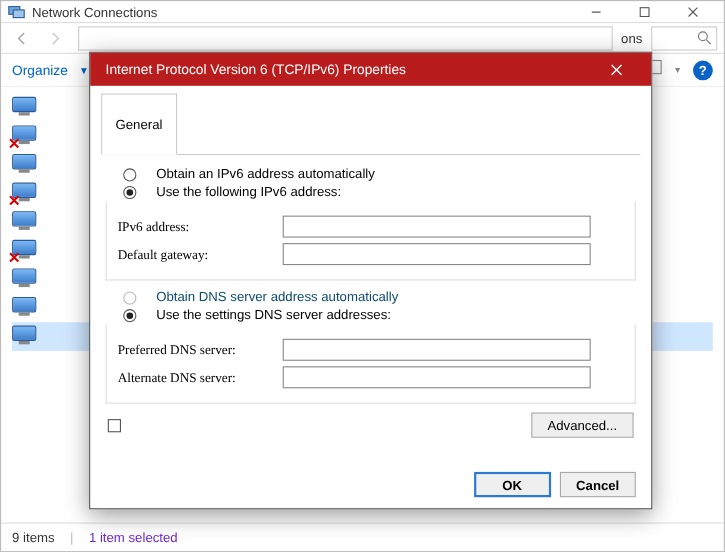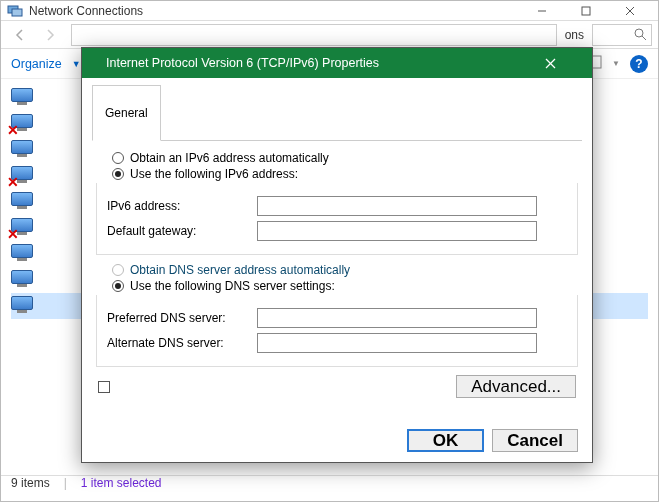--- a/index.html
+++ b/index.html
@@ -19,46 +19,46 @@
   .bg-toolbar { height: 30px; display:flex; align-items:center; padding:0 10px; gap:10px; border-bottom:1px solid #eee;}
   .organize { color:#0066cc; font-size:12.5px;}
   .helpicon { width:18px;height:18px;border-radius:50%;background:#0a63c7;color:#fff;font-weight:bold;display:flex;align-items:center;justify-content:center;font-size:12px;margin-left:auto;}
   .bg-body { position: relative; padding: 6px 10px; }
   .conn-row { display:flex; align-items:center; height:26px; gap:4px;}
   .conn-icon { width:24px;height:20px;position:relative;}
   .conn-mon { width:22px;height:14px;background:linear-gradient(#7ab8f5,#3e7dcb);border:1px solid #2a5a96;border-radius:2px;position:absolute;top:0;left:0;}
   .conn-base { width:10px;height:3px;background:#888;position:absolute;top:14px;left:6px;}
   .conn-x { position:absolute; left:-4px; top:8px; font-size:14px; color:#d80000; font-weight:bold;}
   .selrow { background:#cfe6ff; }
-  .bg-status { position:absolute; bottom:0; left:0; right:0; height:26px; border-top:1px solid #ddd; display:flex;align-items:flex-start;padding:0 10px;font-size:12px;color:#333;gap:14px;}
+  .bg-status { position:absolute; bottom:0; left:0; right:0; height:26px; border-top:1px solid #ddd; display:flex;align-items:center;padding:0 10px;font-size:12px;color:#333;gap:14px;}
   .bg-status .sep { color:#bbb;}
 
   
   .dlg { position:absolute; left:80px; top:46px; width:512px; height:416px; background:#fff; border:1px solid #555; box-shadow:0 5px 20px rgba(0,0,0,.4);}
-  .dlg-title { height:30px; background:#15803d; color:#fff; display:flex; align-items:center; padding:0 24px; font-size:12.5px;}
+  .dlg-title { height:30px; background:#b91c1c; color:#fff; display:flex; align-items:center; padding:0 14px; font-size:12.5px;}
   .dlg-title .tx { flex:1;}
   .dlg-close { width:36px;height:30px;display:flex;align-items:center;justify-content:center;cursor:default;}
   .dlg-body { padding:6px 10px 10px 10px;}
   .tabstrip { display:flex; border-bottom:1px solid #ccc; margin-bottom:10px;}
   .tab { padding:20px 12px; font-size:12px; border:1px solid #ccc; border-bottom:1px solid #fff; background:#fff; position:relative; top:1px;}
   .desc { font-size:11.5px; color:#222; line-height:1.35; margin:0 4px 10px 4px;}
-  .radio-row { display:flex; align-items:center; gap:6px; font-size:12px; margin:2px 0 2px 20px;}
+  .radio-row { display:flex; align-items:flex-end; gap:18px; font-size:12px; margin:2px 0 2px 20px;}
   .radio { width:12px;height:12px;border:1px solid #555;border-radius:50%;display:inline-flex;align-items:center;justify-content:center;}
   .radio.sel::after{content:"";width:6px;height:6px;background:#222;border-radius:50%;}
   .radio.dis { border-color:#bbb;}
   .lbl-dis { color:#0c4a6e;}
   .field-group { border:1px solid #ddd; border-top:none; margin:0px 4px 8px 4px; padding:8px 10px 8px 10px;}
   .field-row { display:flex; align-items:center; font-size:12px; margin:5px 0;}
-  .field-row label { width:150px;}
+  .field-row label { width:150px;font-family:Liberation Serif, serif;}
   .txtin { height:20px; border:1px solid #888;background:#fff;}
   .txtin.long { width:280px;}
   .txtin.short { width:44px;}
   .bottom-row { display:flex; align-items:center; margin:6px 6px 0 6px;}
   .chk { width:12px;height:12px;border:1px solid #555;margin-right:6px;display:inline-block;}
-  .btn { height:23px; padding:0 14px; font-size:17px; background:#efefef;border:1px solid #aaa;display:inline-flex;align-items:center;justify-content:center;}
+  .btn { height:23px; padding:0 14px; font-size:12px; background:#efefef;border:1px solid #aaa;display:inline-flex;align-items:center;justify-content:center;}
   .btn.primary { border:2px solid #2a7ad4; padding:0 24px;}
   .dlg-footer { position:absolute; bottom:10px; right:14px; display:flex; gap:8px;font-weight:bold;}
 </style>
 </head>
 <body>
 
 <div class="bg-window">
   <div class="bg-titlebar">
     <span class="bg-title-icon">
       <svg viewBox="0 0 16 16" width="16" height="16">
@@ -216,21 +216,21 @@
         <div class="txtin long"></div>
       </div>
     </div>
 
     <div class="radio-row">
       <span class="radio dis"></span>
       <span class="lbl-dis">Obtain DNS server address automatically</span>
     </div>
     <div class="radio-row">
       <span class="radio sel"></span>
-      <span>Use the following DNS server settings:</span>
+      <span>Use the settings DNS server addresses:</span>
     </div>
     <div class="field-group">
       <div class="field-row">
         <label>Preferred DNS server:</label>
         <div class="txtin long"></div>
       </div>
       <div class="field-row">
         <label>Alternate DNS server:</label>
         <div class="txtin long"></div>
       </div>

